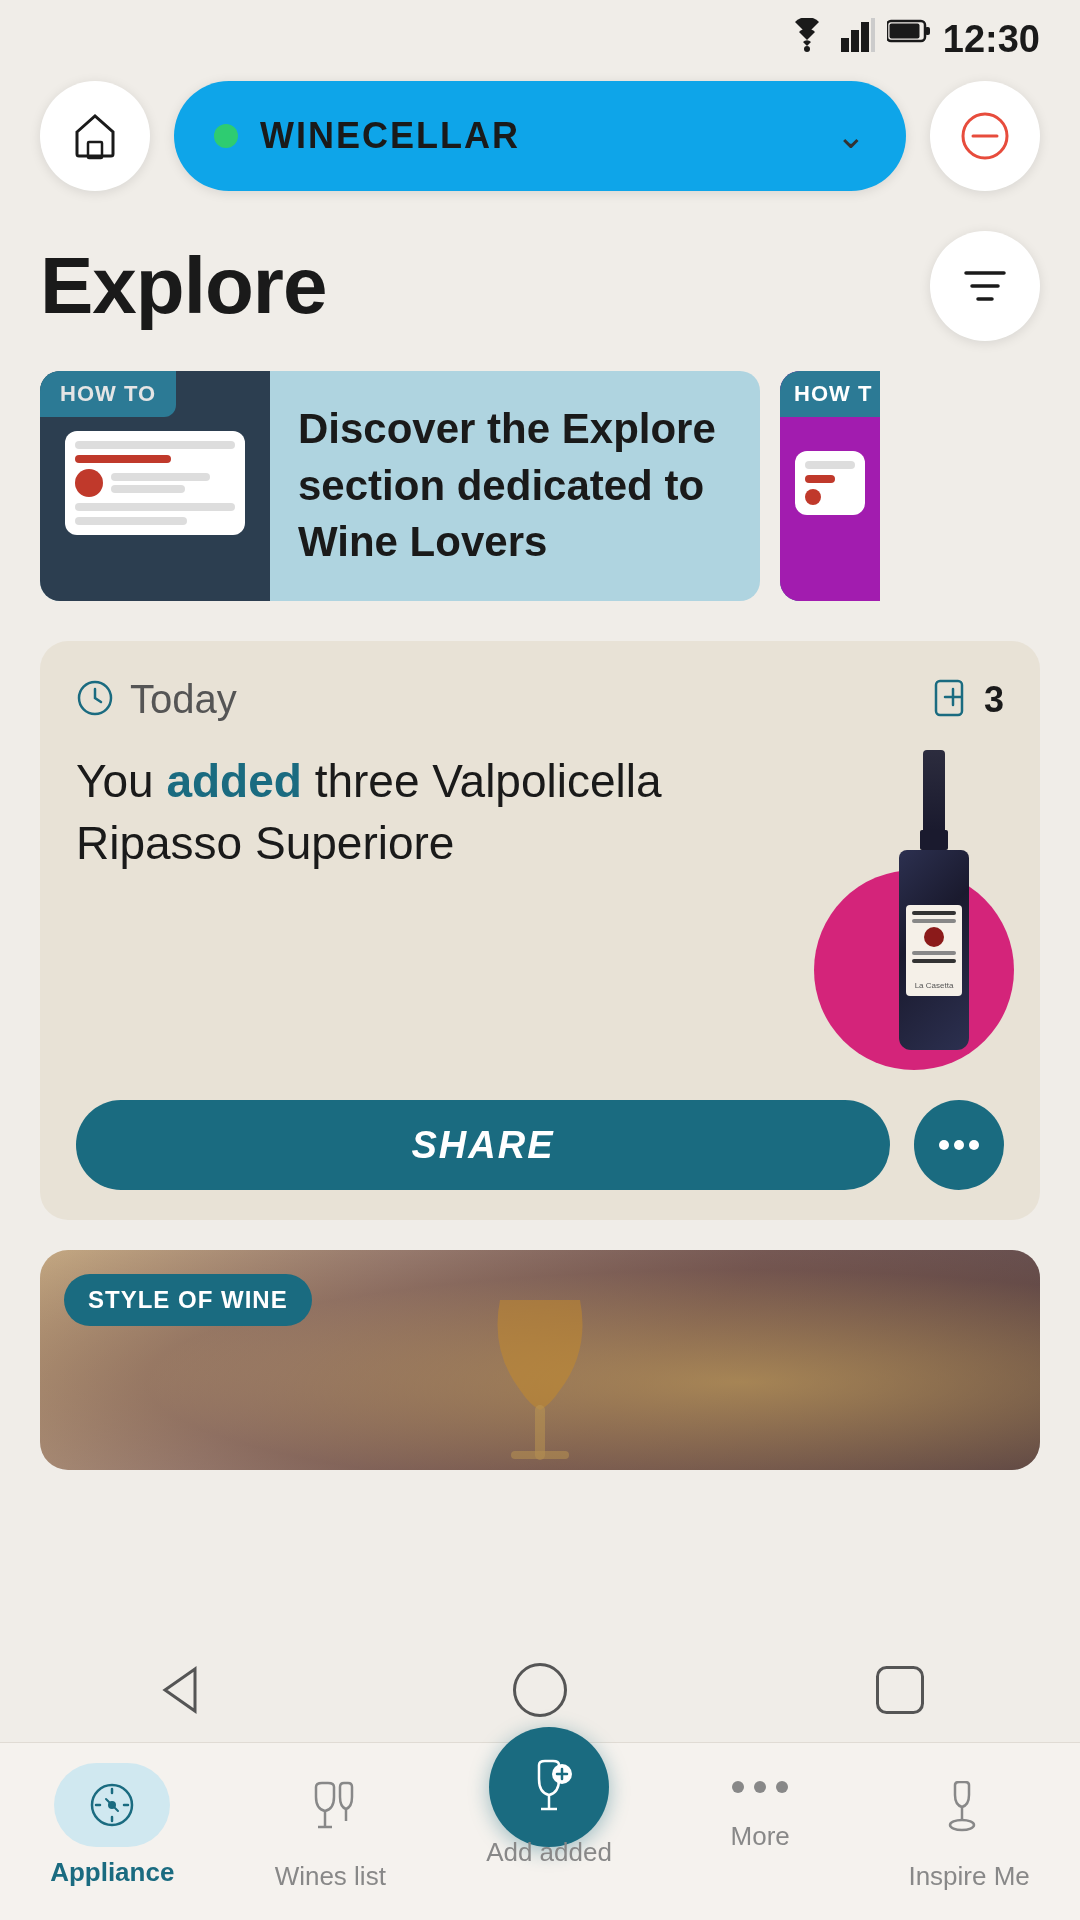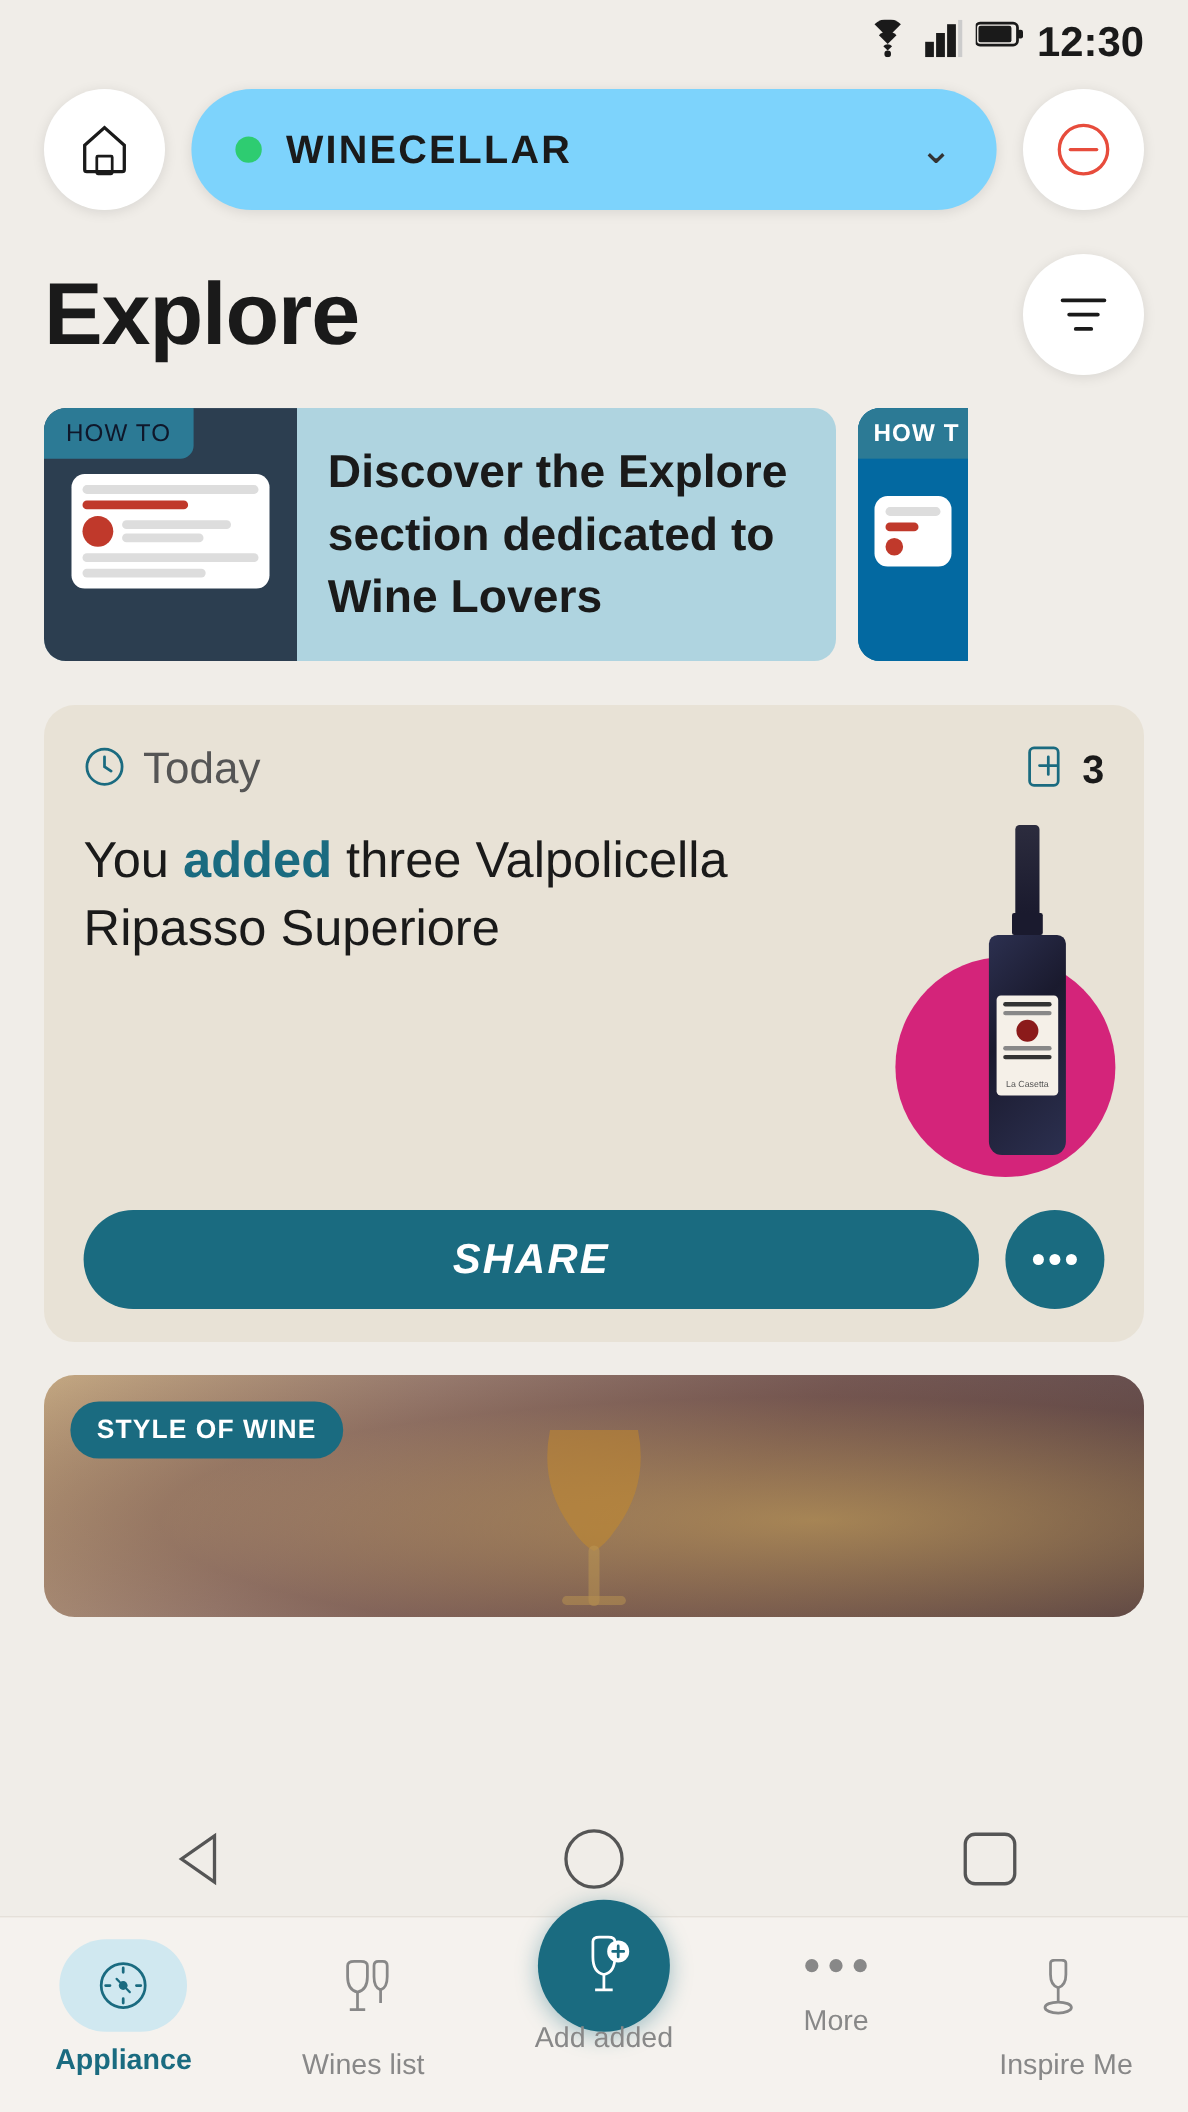--- a/index.html
+++ b/index.html
@@ -50,21 +50,21 @@
       cursor: pointer;
       flex-shrink: 0;
     }
     .home-icon svg {
       width: 52px;
       height: 52px;
     }
     .winecellar-selector {
       flex: 1;
       height: 110px;
-      background: #7dd3fc;
+      background: #0ea5e9;
       border-radius: 55px;
       display: flex;
       align-items: center;
       padding: 0 40px;
       gap: 22px;
       box-shadow: 0 2px 12px rgba(0,0,0,0.10);
       cursor: pointer;
     }
     .green-dot {
       width: 24px;
@@ -156,23 +156,23 @@
       flex-direction: column;
       align-items: center;
       justify-content: flex-start;
       padding-top: 10px;
     }
     .howto-badge {
       position: absolute;
       top: 0;
       left: 0;
       background: #2c7a95;
-      color: #0f172a;
+      color: #e5e5e5;
       font-size: 22px;
-      font-weight: 400;
+      font-weight: 700;
       padding: 10px 20px;
       border-bottom-right-radius: 12px;
       letter-spacing: 1px;
     }
     .howto-mockup {
       margin-top: 50px;
       width: 180px;
       background: #fff;
       border-radius: 12px;
       padding: 10px;
@@ -608,21 +608,21 @@
         <div class="mockup-bar"></div>
         <div class="mockup-bar" style="width:70%;"></div>
       </div>
     </div>
     <div class="howto-card-text">
       <p>Discover the Explore section dedicated to Wine Lovers</p>
     </div>
   </div>
 
   <div class="howto-card-partial">
-    <div class="howto-card-image" style="width:100%;height:100%;background:#0369a1;position:relative;">
+    <div class="howto-card-image" style="width:100%;height:100%;background:#a21caf;position:relative;">
       <div class="howto-badge-partial">HOW T</div>
       <div style="margin-top:60px;padding:10px;">
         <div class="howto-mockup" style="width:70px;margin:0 auto;">
           <div class="mockup-bar"></div>
           <div class="mockup-bar accent"></div>
           <div class="mockup-icon-row">
             <div class="mockup-circle" style="width:16px;height:16px;"></div>
           </div>
         </div>
       </div>

